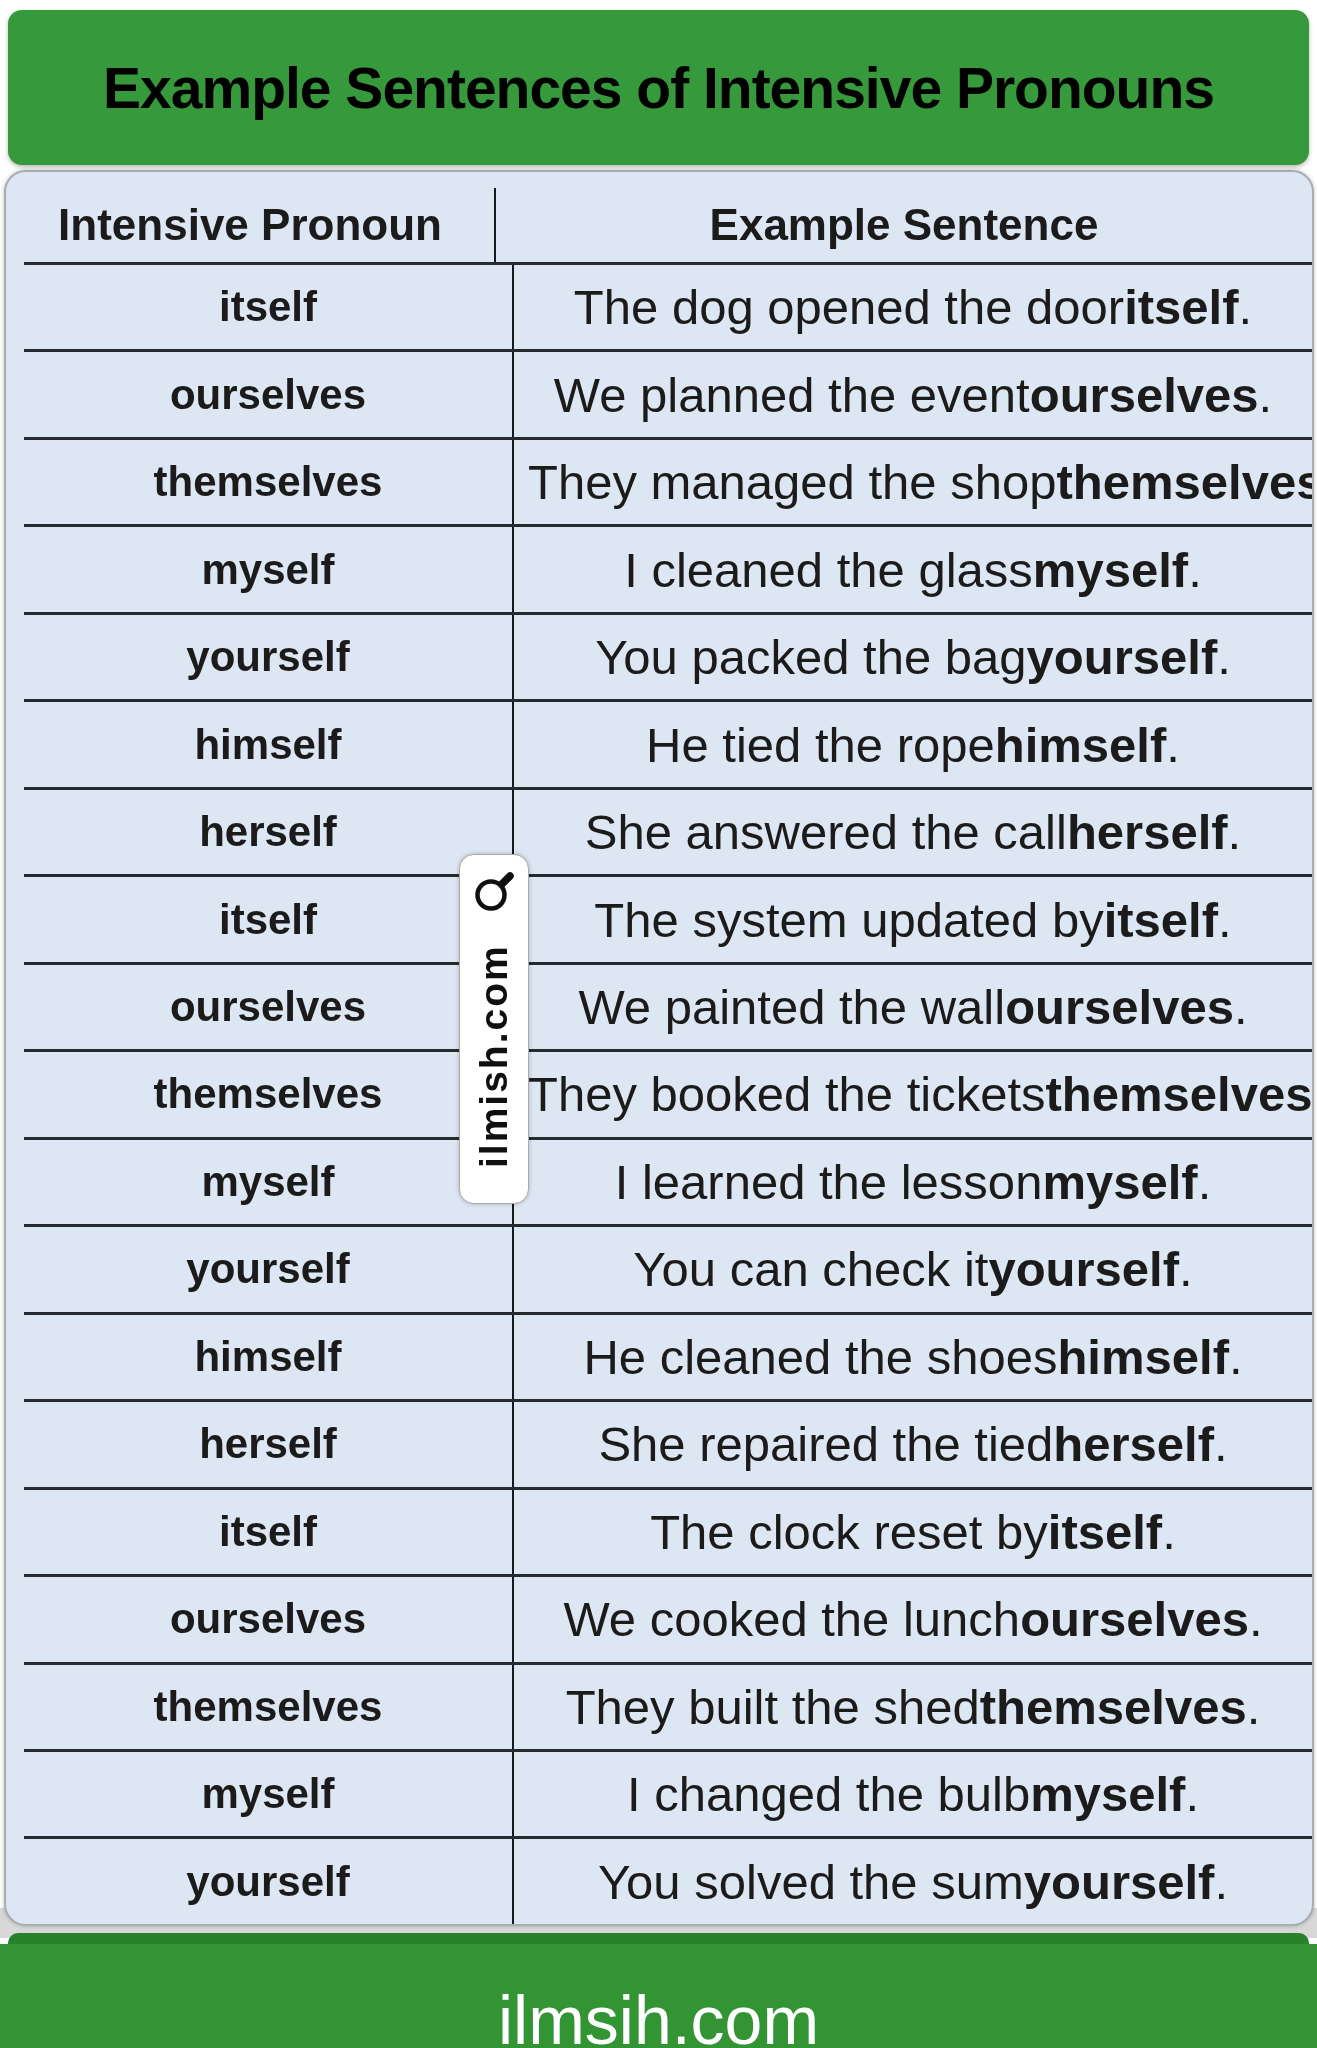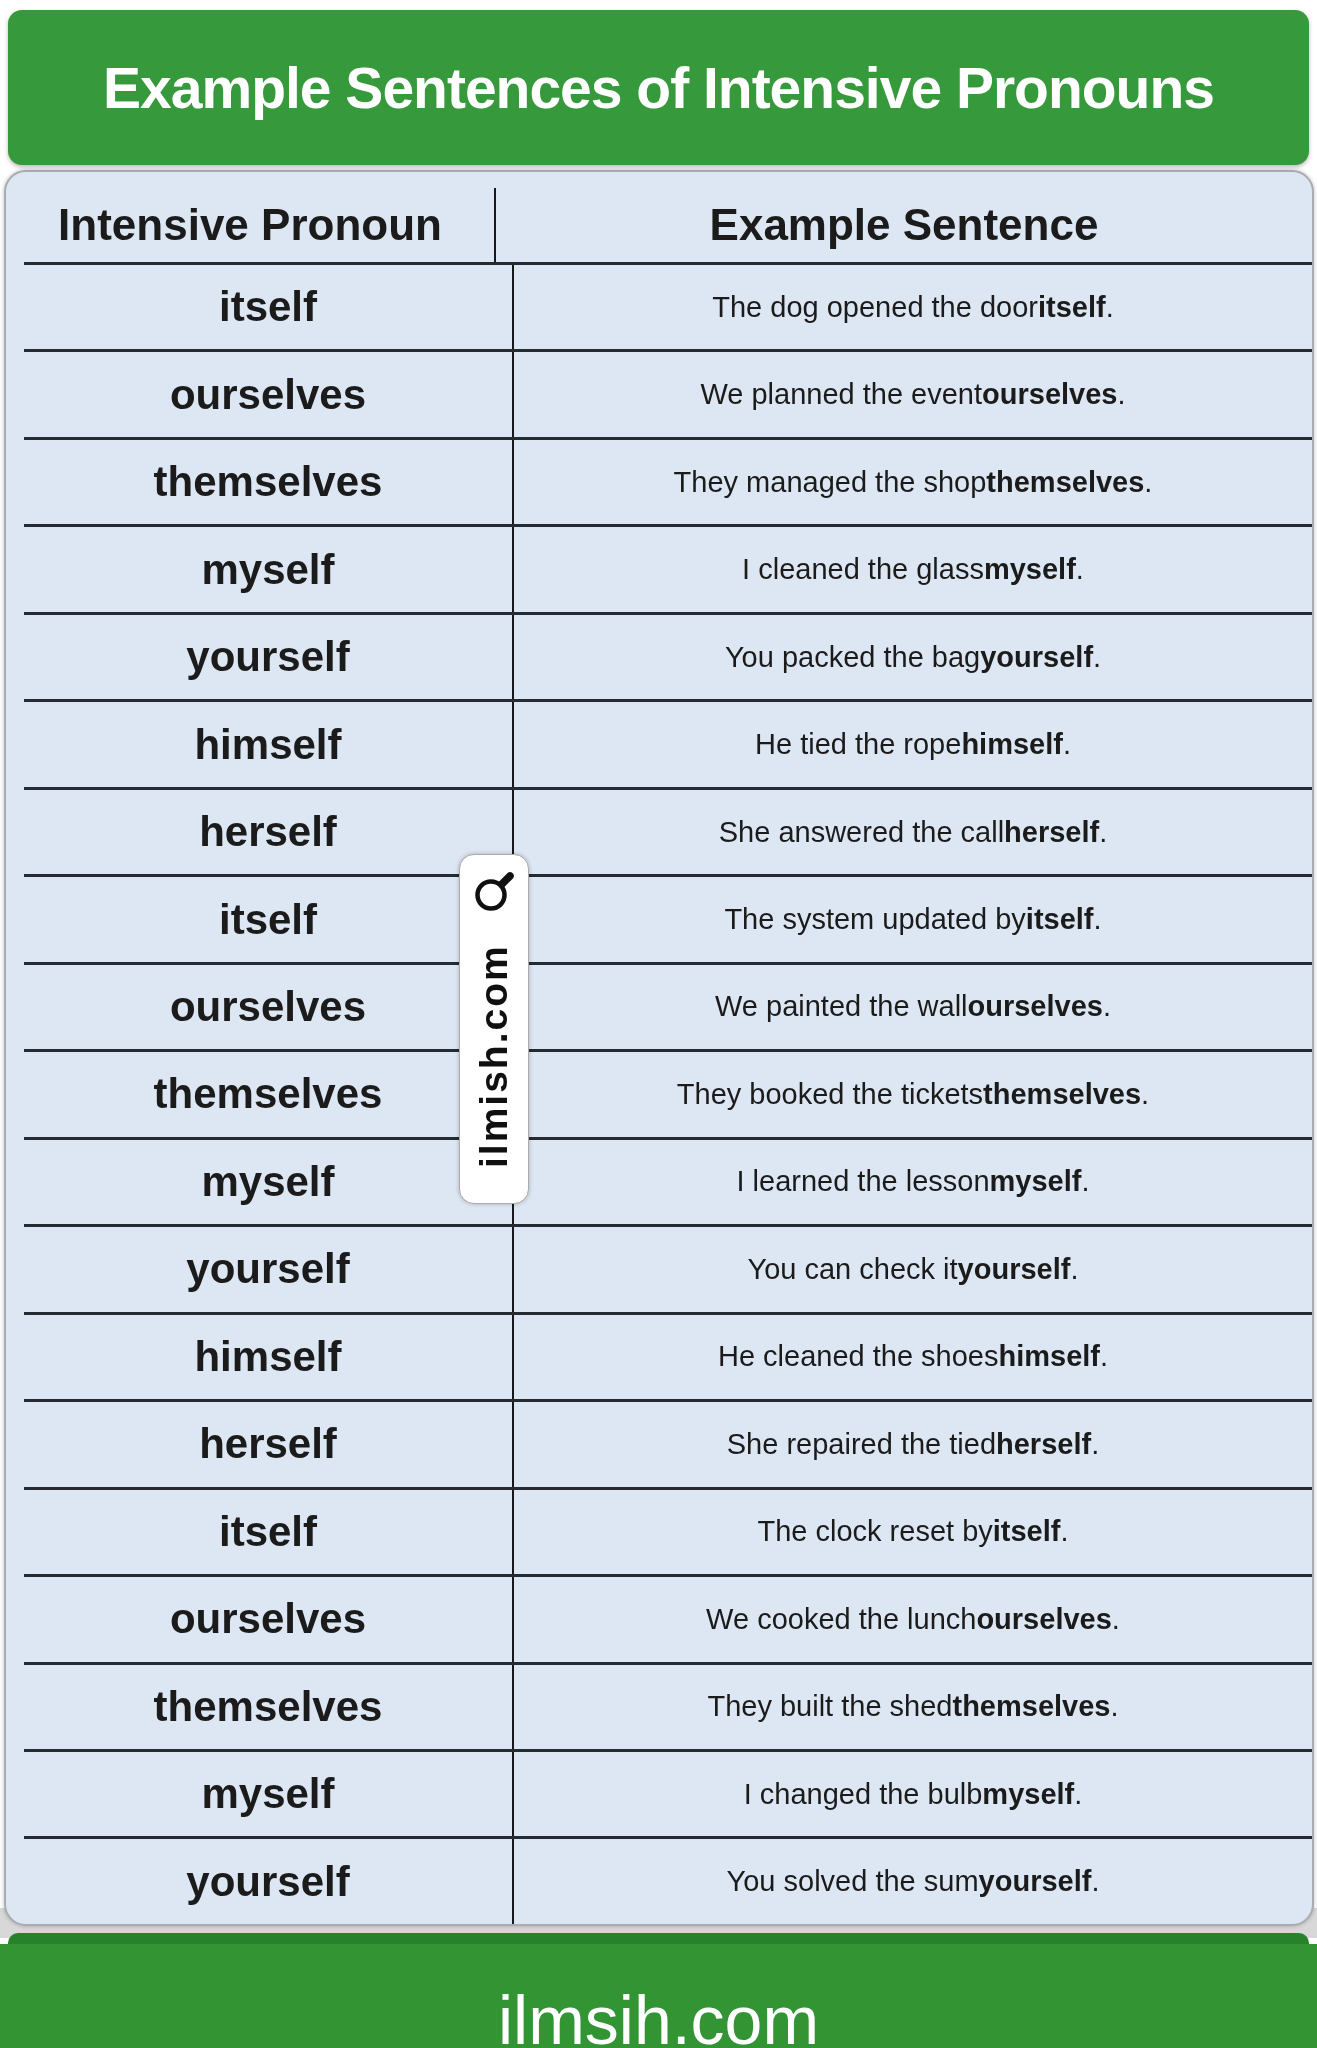--- a/index.html
+++ b/index.html
@@ -26,21 +26,21 @@
   
   .banner{
     position:absolute; left:8px; top:10px; width:1301px; height:155px;
     background:var(--green-header);
     border-radius:14px;
     display:flex; align-items:center; justify-content:center;
     box-shadow:0 2px 4px rgba(0,0,0,.28);
     z-index:3;
   }
   .banner h1{
-    color:#ffffff; font-size:57px; font-weight:bold;
+    color:#000000; font-size:57px; font-weight:bold;
     letter-spacing:-1px; white-space:nowrap;
   }
 
   
   .gray-strip{
     position:absolute; left:0; top:1908px; width:1317px; height:30px;
     background:var(--gray-strip); z-index:0;
   }
 
   
@@ -68,21 +68,21 @@
     text-align:center;
     padding:0 14px;
   }
   .c1{
     flex:0 0 490px;
     border-right:2.5px solid var(--divider);
   }
   .c2{ flex:1 1 auto; }
   .hrow .cell{ font-weight:bold; font-size:44px;margin-top:16px; }
   .row .c1{ font-weight:bold; font-size:42px; }
-  .row .c2{ font-size:29px; white-space:nowrap; }
+  .row .c2{ font-size:49px; white-space:nowrap; }
   .s-bold{ font-weight:bold; }
 
   
   .watermark{
     position:absolute; left:459px; top:854px; width:70px; height:350px;
     background:#ffffff;
     border:1.5px solid #ABABAB;
     border-radius:15px;
     box-shadow:0 0 4px rgba(0,0,0,.25);
     z-index:2;

